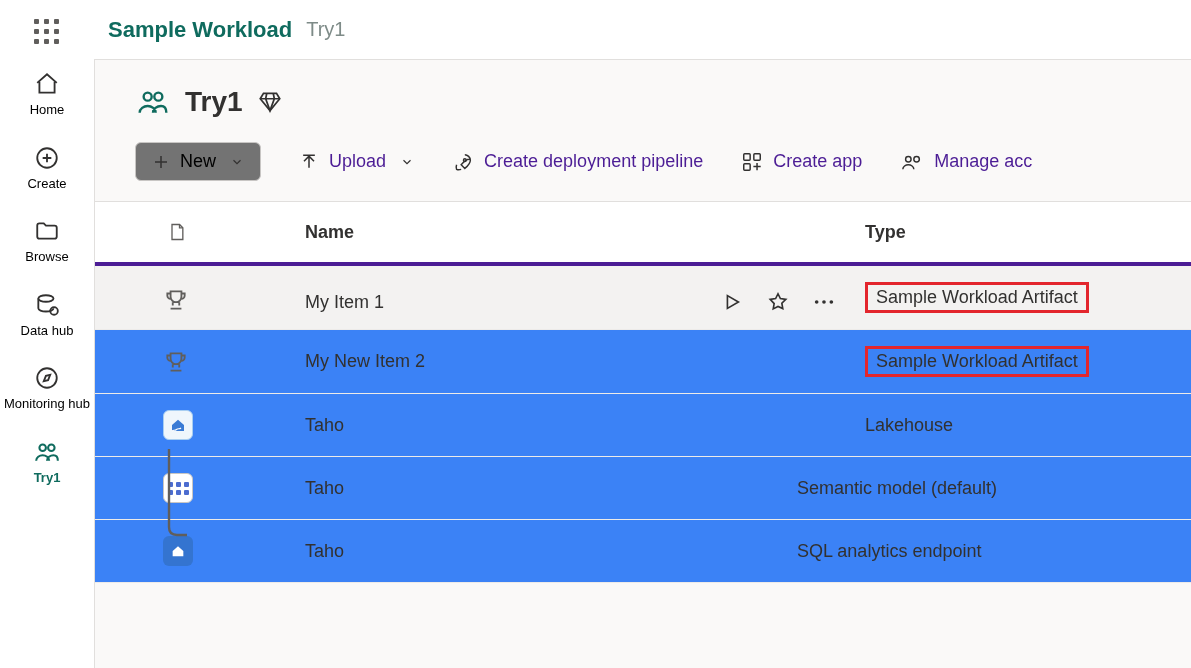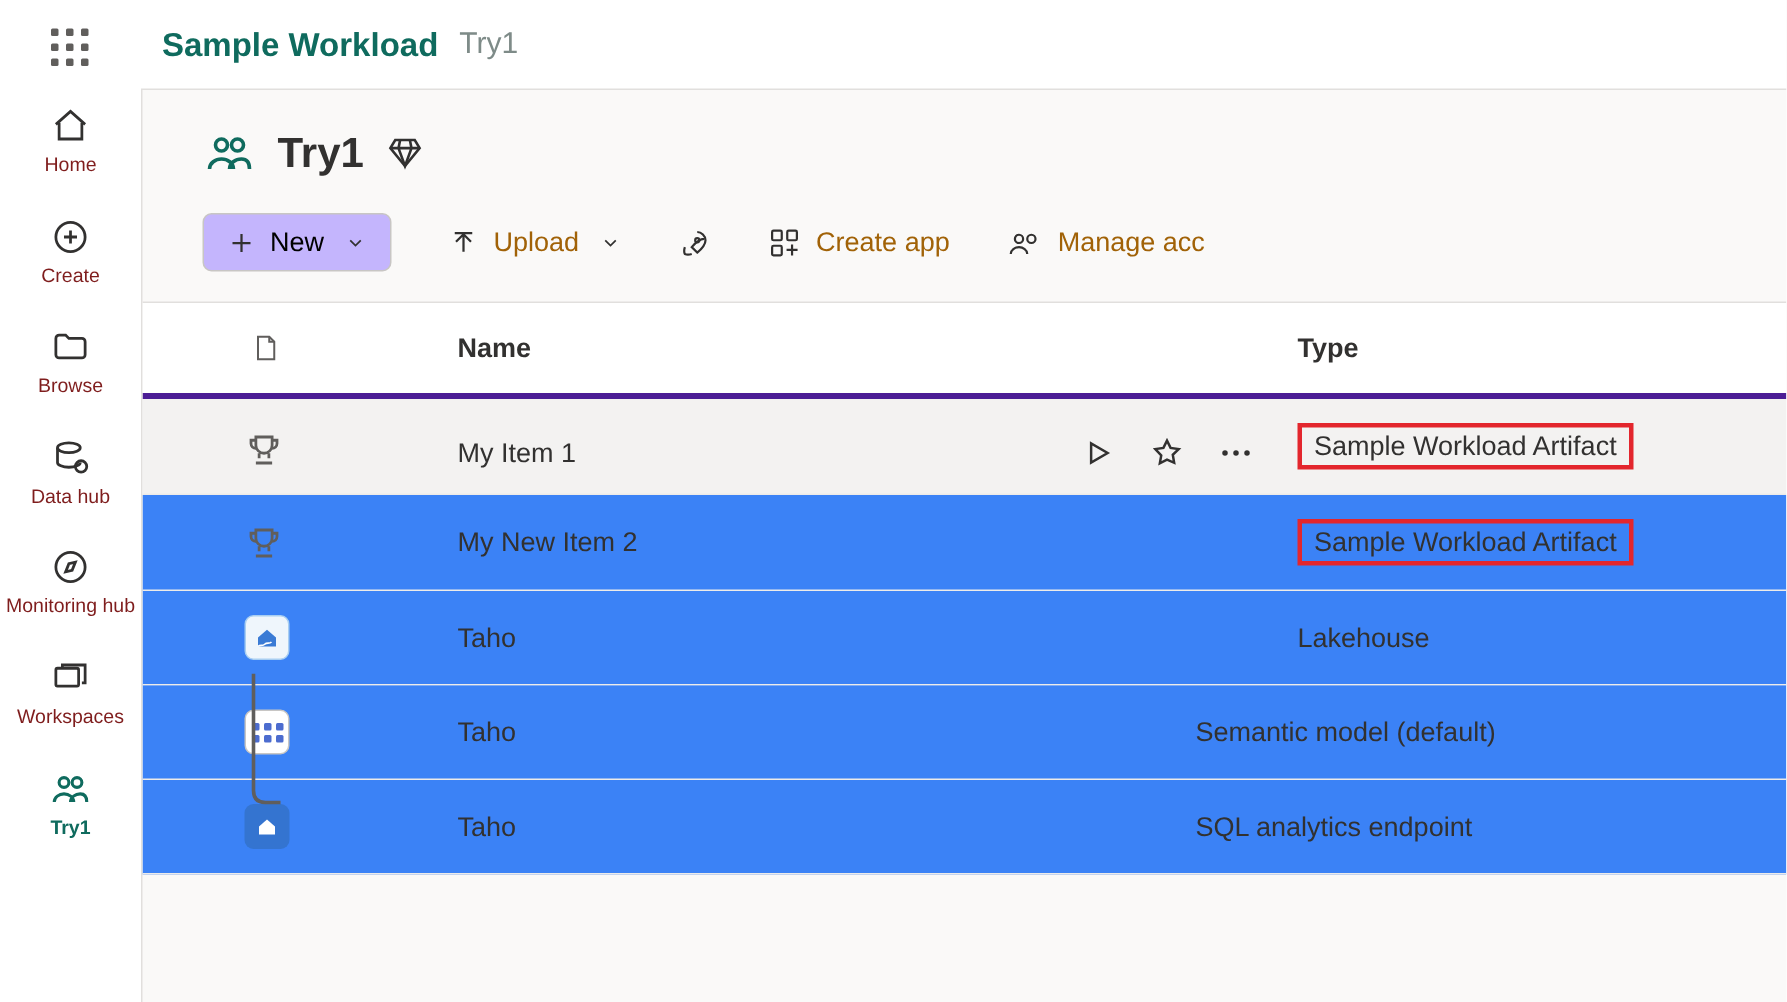--- a/index.html
+++ b/index.html
@@ -28,21 +28,21 @@
     gap: 4px;
     margin-bottom: 4px;
     cursor: pointer;
     justify-content: center;
     align-content: center;
   }
   .waffle span { width: 5px; height: 5px; background: #605e5c; border-radius: 1px; }
   .nav-item {
     display: flex; flex-direction: column; align-items: center;
     gap: 4px; width: 100%; padding: 6px 0; cursor: pointer;
-    font-size: 13px; color: #7f1d1d;
+    font-size: 13px; color: #000000;
   }
   .nav-item.active { color: #0f6b5e; font-weight: 600; }
   .nav-icon { width: 28px; height: 28px; display:flex; align-items:center; justify-content:center; }
   .nav-label { font-size: 13px; text-align:center; line-height:1.2; }
 
   .main { flex: 1; display: flex; flex-direction: column; min-width: 0; }
   .topbar {
     height: 60px; display: flex; align-items: center; padding: 0 20px 0 14px;
     border-bottom: 1px solid #e1dfdd;
   }
@@ -50,24 +50,24 @@
   .breadcrumb-ws  { font-size: 20px; color: #7e8b88; }
   .content { flex:1; background:#faf9f8; border-left:1px solid #e1dfdd; padding: 20px 0 0 0; overflow:hidden; }
   .ws-header { display:flex; align-items:center; gap:14px; padding: 6px 0 24px 40px; }
   .ws-title { font-size: 28px; font-weight: 700; }
   .toolbar {
     display:flex; align-items:center; gap:38px; padding: 0 0 20px 40px;
     border-bottom:1px solid #e1dfdd;
   }
   .btn-new {
     display:inline-flex; align-items:center; gap:10px;
-    border:1px solid #c8c6c4; background:#c4b5fd; border-radius:6px;
+    border:1px solid #c8c6c4; background:#737373; border-radius:6px;
     padding: 8px 16px; font-size:18px; cursor:pointer;
   }
-  .tool-item { display:inline-flex; align-items:center; gap:10px; font-size:18px; color:#a16207; cursor:pointer; }
+  .tool-item { display:inline-flex; align-items:center; gap:10px; font-size:18px; color:#4c1d95; cursor:pointer; }
   .chev-sm { margin-left:4px; }
 
   .table-head {
     display:flex; align-items:center; padding: 18px 0 18px 40px;
     border-bottom:4px solid #4c1d95; background:#fff;
   }
   .col-icon { width: 170px; display:flex; padding-left: 32px;}
   .col-name-head { font-size:18px; font-weight:600; width: 560px; }
   .col-type-head { font-size:18px; font-weight:600; }
   .row {
@@ -147,29 +147,20 @@
     <div class="nav-item">
       <span class="nav-icon">
         <svg width="26" height="26" viewBox="0 0 24 24" fill="none" stroke="#323130" stroke-width="1.7">
             <circle cx="12" cy="12" r="9"></circle>
             <path d="m15 9-2 5-4 1 2-5z"></path>
           </svg>
       </span>
       <span class="nav-label">Monitoring hub</span>
     </div>
 
-    <div class="nav-item">
-      <span class="nav-icon">
-        <svg width="26" height="26" viewBox="0 0 24 24" fill="none" stroke="#323130" stroke-width="1.7">
-            <rect x="3" y="6" width="14" height="11" rx="1"></rect>
-            <path d="M7 6V4h14v11h-2"></path>
-          </svg>
-      </span>
-      <span class="nav-label">Workspaces</span>
-    </div>
 
     <div class="nav-item active">
       <span class="nav-icon">
         <svg width="28" height="26" viewBox="0 0 24 24" fill="none" stroke="#0f6b5e" stroke-width="1.9">
             <circle cx="8" cy="8" r="3"></circle>
             <circle cx="16" cy="8" r="3"></circle>
             <path d="M2 20c0-3 3-5 6-5s6 2 6 5M12 20c0-3 3-5 6-5s4 2 4 5"></path>
           </svg>
       </span>
       <span class="nav-label">Try1</span>
@@ -217,20 +208,21 @@
           <span>Upload</span>
           <svg class="chev-sm" width="14" height="14" viewBox="0 0 24 24" stroke="#323130" stroke-width="2" fill="none">
               <path d="m6 9 6 6 6-6"></path>
             </svg>
         </span>
         <span class="tool-item">
           <svg width="22" height="22" viewBox="0 0 24 24" stroke="#323130" stroke-width="1.6" fill="none">
               <path d="M5 15c-1 3 0 5 0 5s2 1 5 0M14 4c3 0 6 3 6 6 0 4-6 9-6 9l-4-4s5-6 9-6"></path>
               <circle cx="14" cy="10" r="1.5"></circle>
             </svg>
+          <span>Create deployment pipeline</span>
         </span>
         <span class="tool-item">
           <svg width="22" height="22" viewBox="0 0 24 24" stroke="#323130" stroke-width="1.6" fill="none">
               <rect x="3" y="3" width="7" height="7" rx="1"></rect>
               <rect x="14" y="3" width="7" height="7" rx="1"></rect>
               <rect x="3" y="14" width="7" height="7" rx="1"></rect>
               <path d="M17.5 13v8M13.5 17h8"></path>
             </svg>
           <span>Create app</span>
         </span>

